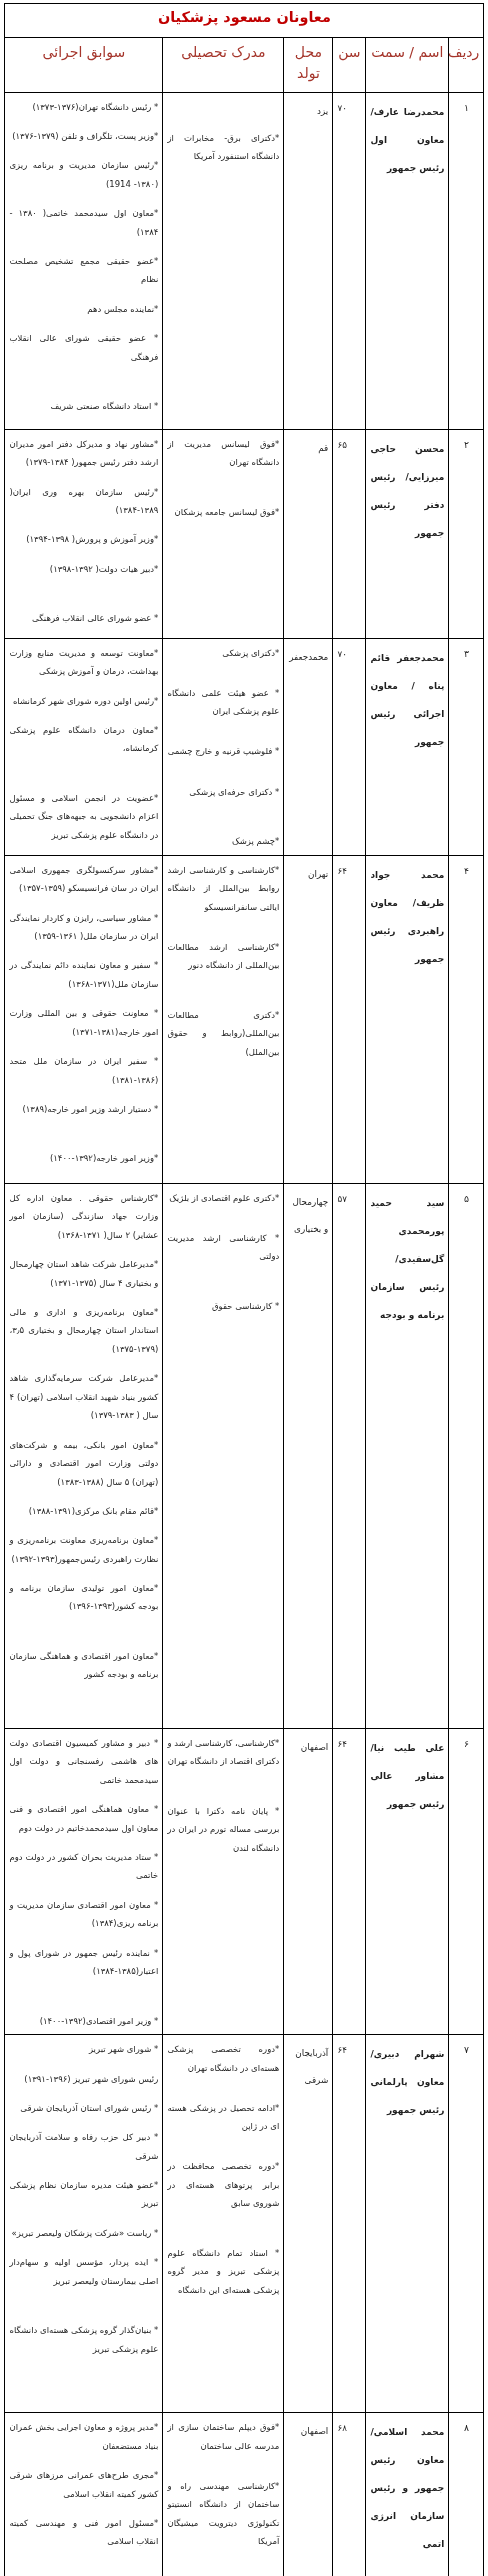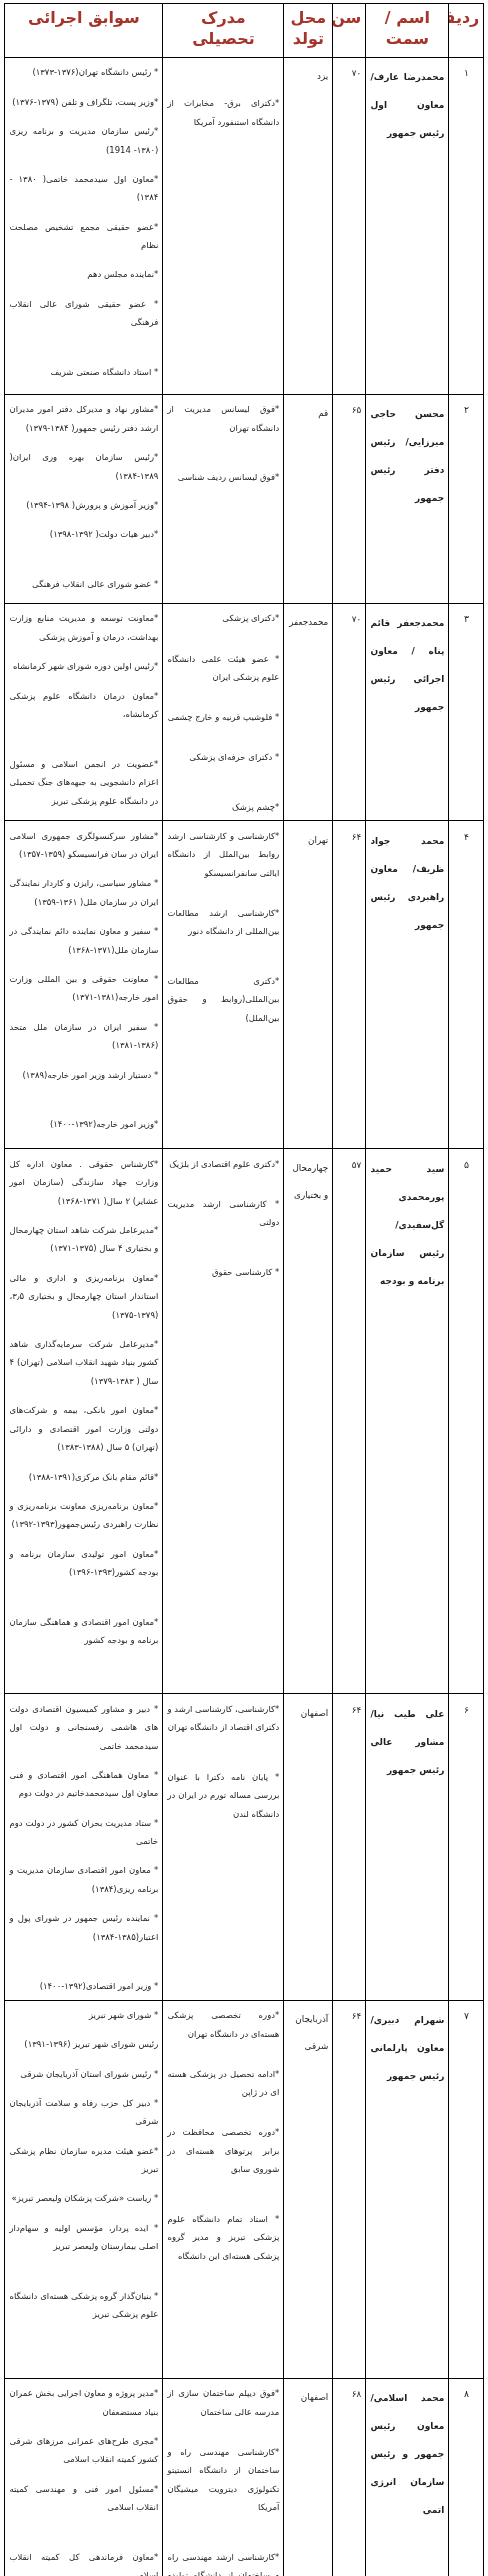--- a/index.html
+++ b/index.html
@@ -32,22 +32,22 @@
     height:24px;
     text-align:center;
     color:var(--title-color);
     font-weight:bold;
     font-size:14.4px;
     padding-top:5.2px;
   }
   tr.header-row th{
     height:45px;
     color:var(--header-color);
-    font-weight:bold;
-    font-size:16px;
+    font-weight:normal;
+    font-size:14px;
     text-align:center;
     line-height:20.6px;
     padding-top:4.1px;
   }
   
   tbody tr:nth-child(1){height:337px;}
   tbody tr:nth-child(2){height:209px;}
   tbody tr:nth-child(3){height:214px;}
   tbody tr:nth-child(4){height:328px;}
   tbody tr:nth-child(5){height:545px;}
@@ -59,21 +59,21 @@
   tbody tr:nth-child(11){height:109px;}
 
   td.num-cell{ text-align:center; font-size:9.3px; line-height:20.6px; }
   td.name-cell{
     font-weight:bold;
     font-size:9px;
     line-height:28px;
     text-align:justify;
     margin-top:40px;
   }
-  td.age-cell{ text-align:right; font-size:8.8px; line-height:20.6px; }
+  td.age-cell{ text-align:left; font-size:8.8px; line-height:20.6px; }
   td.birth-cell{ font-size:8.8px; line-height:27px; }
   td.edu-cell p, td.rec-cell p{
     margin:0 0 10.8px 0;
     font-size:8.5px;
     line-height:18.5px;
     text-align:justify;
   }
   td.edu-cell p{ margin-bottom:21.6px; }
   td.edu-cell p:last-child, td.rec-cell p:last-child{ margin-bottom:0;margin-top:31px; }
 </style>
@@ -84,20 +84,23 @@
   <table class="deputies">
     <colgroup>
       <col style="width:35px">
       <col style="width:83px">
       <col style="width:33px">
       <col style="width:49px">
       <col style="width:121px">
       <col style="width:158px">
     </colgroup>
     <thead>
+      <tr>
+        <td class="title-cell" colspan="6">معاونان مسعود پزشکیان</td>
+      </tr>
       <tr class="header-row">
           <th>ردیف</th>
           <th>اسم / سمت</th>
           <th>سن</th>
           <th>محل تولد</th>
           <th>مدرک تحصیلی</th>
           <th>سوابق اجرائی</th>
         </tr>
     </thead>
     <tbody>
@@ -120,21 +123,21 @@
             <p>* استاد دانشگاه صنعتی شریف</p>
           </td>
         </tr>
         <tr>
           <td class="num-cell">۲</td>
           <td class="name-cell">محسن حاجی میرزایی/ رئیس دفتر رئیس جمهور</td>
           <td class="age-cell">۶۵</td>
           <td class="birth-cell">قم</td>
           <td class="edu-cell">
             <p>*فوق لیسانس مدیریت از دانشگاه تهران</p>
-            <p>*فوق لیسانس ردیف شناسی</p>
+            <p>*فوق لیسانس جامعه پزشکان</p>
           </td>
           <td class="rec-cell">
             <p>*مشاور نهاد و مدیرکل دفتر امور مدیران ارشد دفتر رئیس جمهور( ۱۳۸۴-۱۳۷۹)</p>
             <p>*رئیس سازمان بهره وری ایران( ۱۳۸۹-۱۳۸۴)</p>
             <p>*وزیر آموزش و پرورش( ۱۳۹۸-۱۳۹۴)</p>
             <p>*دبیر هیات دولت( ۱۳۹۲-۱۳۹۸)</p>
             <p>* عضو شورای عالی انقلاب فرهنگی</p>
           </td>
         </tr>
         <tr>

